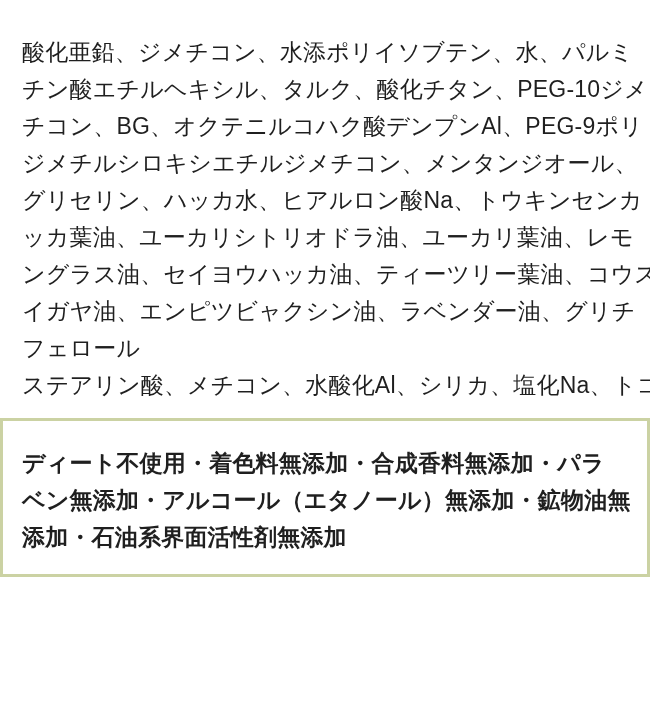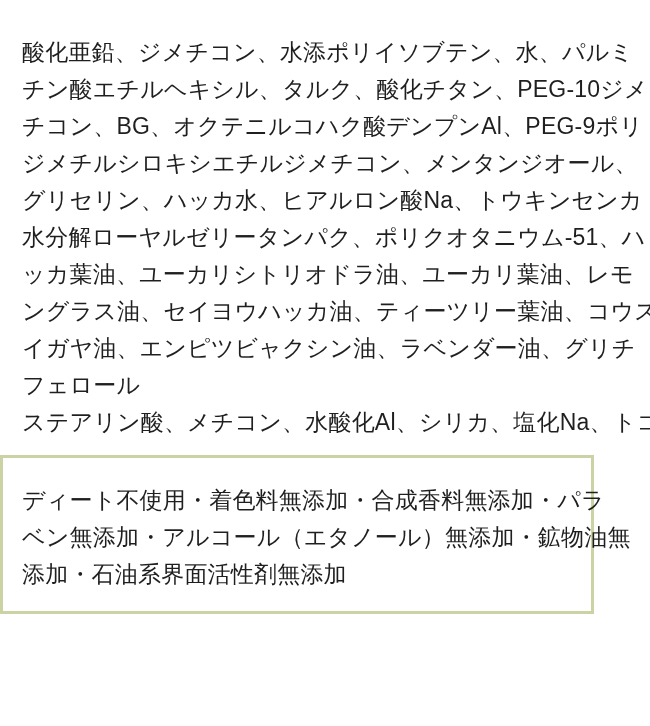--- a/index.html
+++ b/index.html
@@ -19,42 +19,42 @@
     font-size: 23px;
     line-height: 37px;
     letter-spacing: 0.2px;
   }
   .text-line {
     white-space: nowrap;
     height: 37px;
   }
   .claims-box {
     box-sizing: border-box;
-    width: 594px;
+    width: 650px;
     margin-top: 14px;
     border: 3px solid #cbd2a3;
     padding: 24px 19px 18px 19px;
     font-size: 23px;
     line-height: 37px;
     letter-spacing: 0.2px;
     min-height: 159px;
+    font-weight: bold;
   }
 </style>
 </head>
 <body>
 
 <div>
 
   <div class="ingredients-text">
     <div class="text-line">酸化亜鉛、ジメチコン、水添ポリイソブテン、水、パルミ</div>
     <div class="text-line">チン酸エチルヘキシル、タルク、酸化チタン、PEG-10ジメ</div>
     <div class="text-line">チコン、BG、オクテニルコハク酸デンプンAl、PEG-9ポリ</div>
     <div class="text-line">ジメチルシロキシエチルジメチコン、メンタンジオール、</div>
     <div class="text-line">グリセリン、ハッカ水、ヒアルロン酸Na、トウキンセンカ</div>
-    <div class="text-line">水分解ローヤルゼリータンパク、ポリクオタニウム-51、ハ</div>
     <div class="text-line">ッカ葉油、ユーカリシトリオドラ油、ユーカリ葉油、レモ</div>
     <div class="text-line">ングラス油、セイヨウハッカ油、ティーツリー葉油、コウス</div>
     <div class="text-line">イガヤ油、エンピツビャクシン油、ラベンダー油、グリチ</div>
     <div class="text-line">フェロール</div>
     <div class="text-line">ステアリン酸、メチコン、水酸化Al、シリカ、塩化Na、トコ</div>
   </div>
 
   <div class="claims-box">
     <div class="text-line">ディート不使用・着色料無添加・合成香料無添加・パラ</div>
     <div class="text-line">ベン無添加・アルコール（エタノール）無添加・鉱物油無</div>

